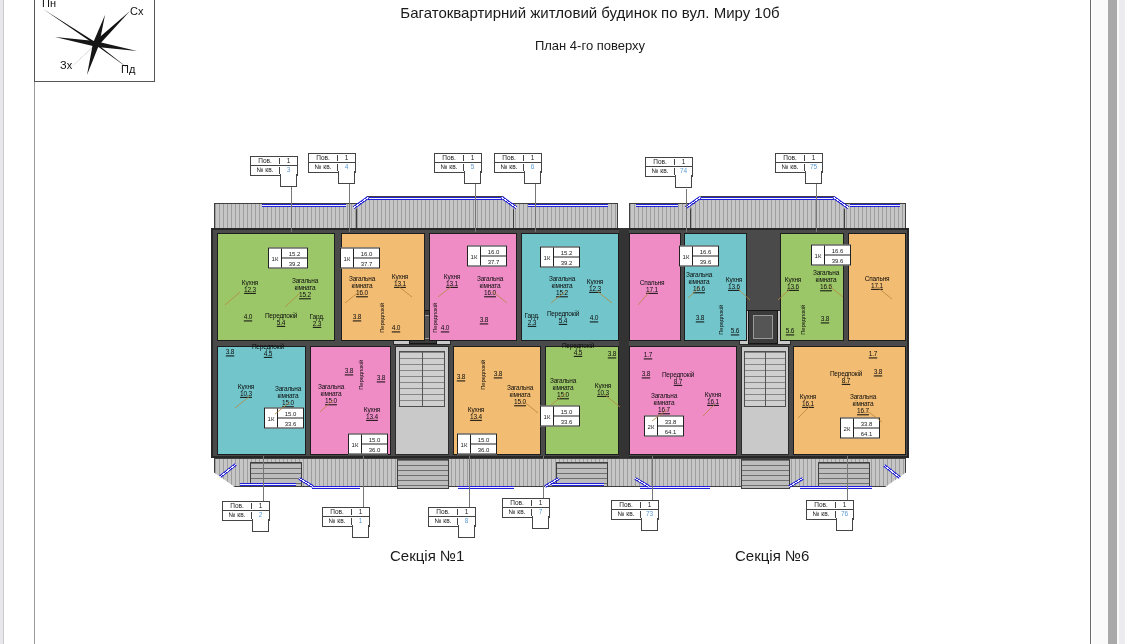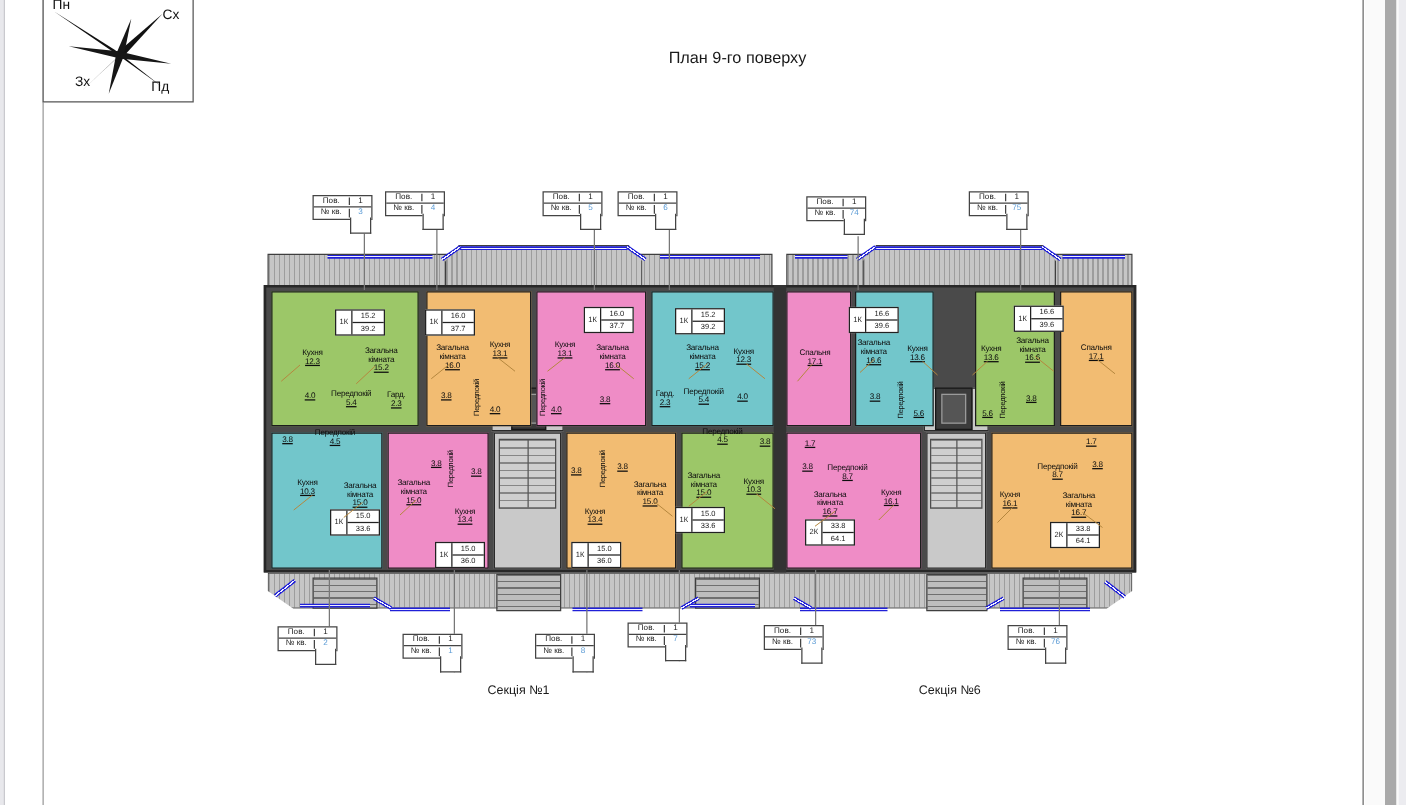--- a/index.html
+++ b/index.html
@@ -11,21 +11,21 @@
   .edge-left  { position:absolute; left:0; top:0; width:4px; height:644px; background:#e8e8ec; border-right:1px solid #c9c9ce; }
   .sheet-line-left  { position:absolute; left:34px; top:0; width:1px; height:644px; background:#9a9a9a; }
   .sheet-line-right { position:absolute; left:1090px; top:0; width:1px; height:644px; background:#6b6b6b; }
   .scroll-gutter { position:absolute; left:1092px; top:0; width:33px; height:644px; background:#fafafa; }
   .scroll-thumb  { position:absolute; left:1108px; top:0; width:9px; height:644px; background:#a9a9a9; }
   .edge-right { position:absolute; left:1119px; top:0; width:6px; height:644px; background:#ececf0; }
 
   
   .title    { position:absolute; left:90px; top:4px;  width:1000px; text-align:center; font-size:15px; }
   .subtitle { position:absolute; left:90px; top:38px; width:1000px; text-align:center; font-size:13px; }
-  .sec-label{ position:absolute; font-size:10px; }
+  .sec-label{ position:absolute; font-size:15px; }
 
   
   .compass { position:absolute; left:34px; top:-4px; width:121px; height:86px; background:#fff; border:1px solid #555; }
 
   
   .bld   { position:absolute; left:211px; top:228px; width:698px; height:230px; background:#4a4a4a; border:2px solid #272727; }
   .wallv { position:absolute; background:#333; }
   .apt   { position:absolute; border:1px solid #1d1d1d; }
   .c-green  { background:#9cc768; }
   .c-orange { background:#f2bc72; }
@@ -69,21 +69,22 @@
 
 <div id="stage">
 
   <div class="edge-left"></div>
   <div class="sheet-line-left"></div>
   <div class="sheet-line-right"></div>
   <div class="scroll-gutter"></div>
   <div class="scroll-thumb"></div>
   <div class="edge-right"></div>
 
-  <div class="subtitle">План 9-го поверху</div>
+  <div class="title">Багатоквартирний житловий будинок по вул. Миру 10б</div>
+  <div class="subtitle">План 4-го поверху</div>
 
   <div class="compass">
     <svg width="121" height="86" viewBox="0 0 121 86">
       <polygon points="8,12 57,43 65,51" fill="#111"></polygon>
       <polygon points="94,72 57,43 65,51" fill="#0a0a0a"></polygon>
       <polygon points="95,14 63,49 59,45" fill="#111"></polygon>
       <polygon points="30,76 63,45 59,49" fill="#0a0a0a"></polygon>
       <polygon points="70,18 58,46 64,48" fill="#161616"></polygon>
       <polygon points="52,78 58,46 64,48" fill="#161616"></polygon>
       <polygon points="102,54 60,44 62,50" fill="#161616"></polygon>

